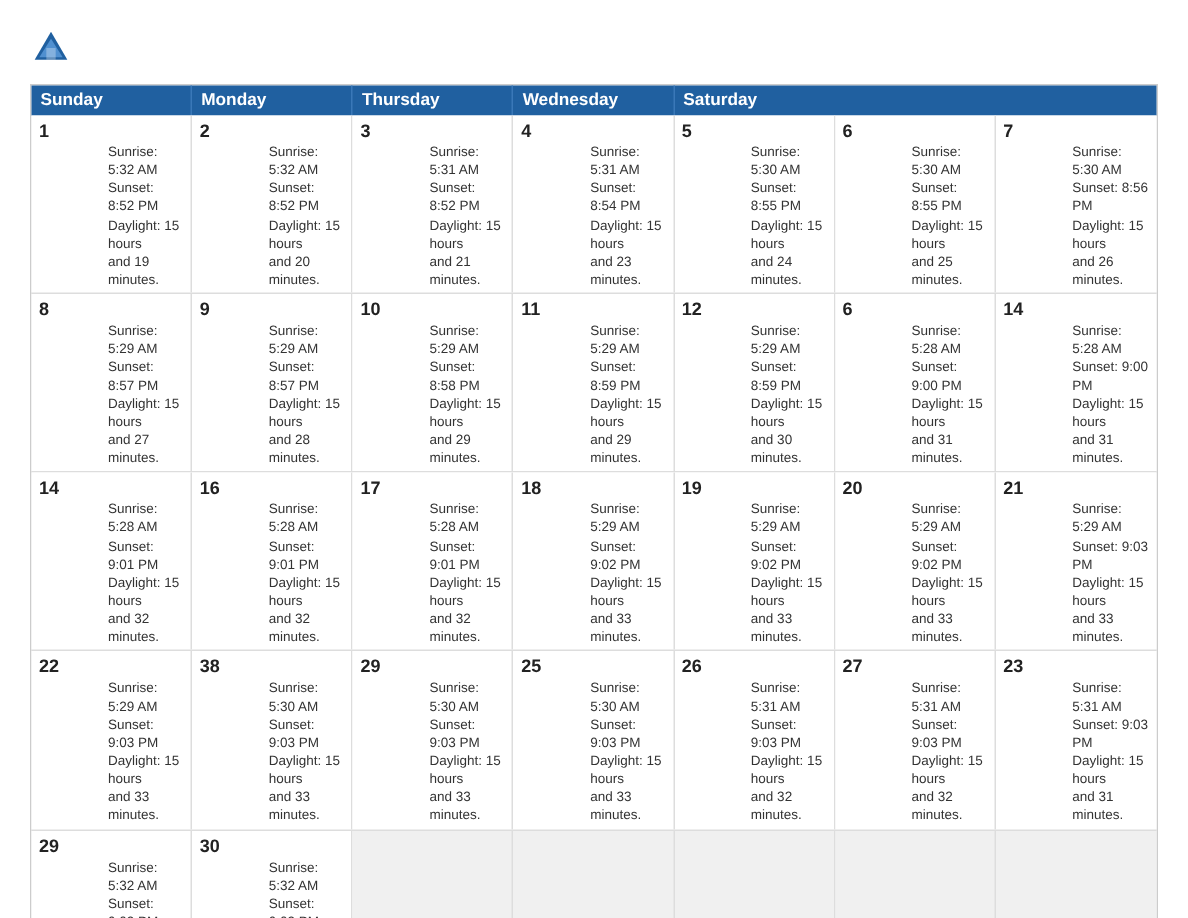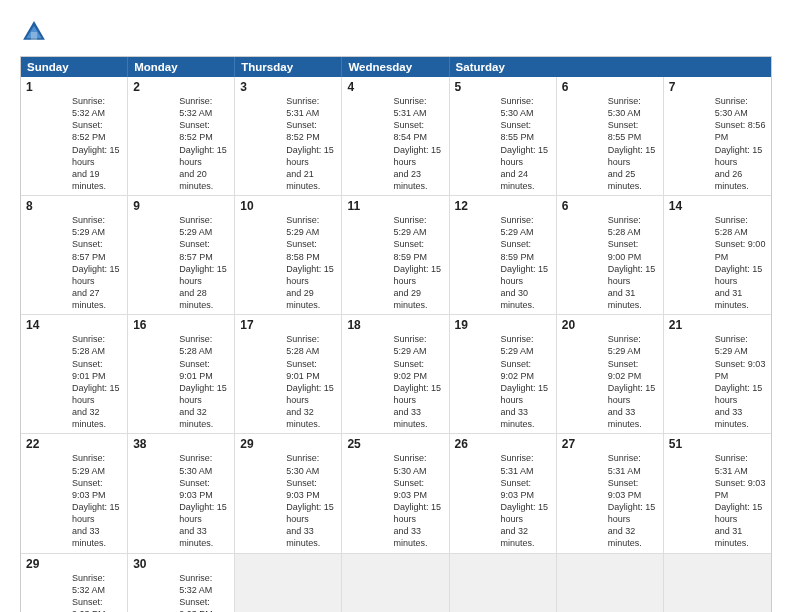--- a/index.html
+++ b/index.html
@@ -251,21 +251,21 @@
           </div>
           <div class="cal-cell">
             <span class="day-num">26</span>
             <div class="cell-text">Sunrise: 5:31 AM<br>Sunset: 9:03 PM<br>Daylight: 15 hours<br>and 32 minutes.</div>
           </div>
           <div class="cal-cell">
             <span class="day-num">27</span>
             <div class="cell-text">Sunrise: 5:31 AM<br>Sunset: 9:03 PM<br>Daylight: 15 hours<br>and 32 minutes.</div>
           </div>
           <div class="cal-cell">
-            <span class="day-num">51</span>
+            <span class="day-num">23</span>
             <div class="cell-text">Sunrise: 5:31 AM<br>Sunset: 9:03 PM<br>Daylight: 15 hours<br>and 31 minutes.</div>
           </div>
         </div>
         <div class="cal-row">
           <div class="cal-cell">
             <span class="day-num">29</span>
             <div class="cell-text">Sunrise: 5:32 AM<br>Sunset: 9:03 PM<br>Daylight: 15 hours<br>and 31 minutes.</div>
           </div>
           <div class="cal-cell">
             <span class="day-num">30</span>

